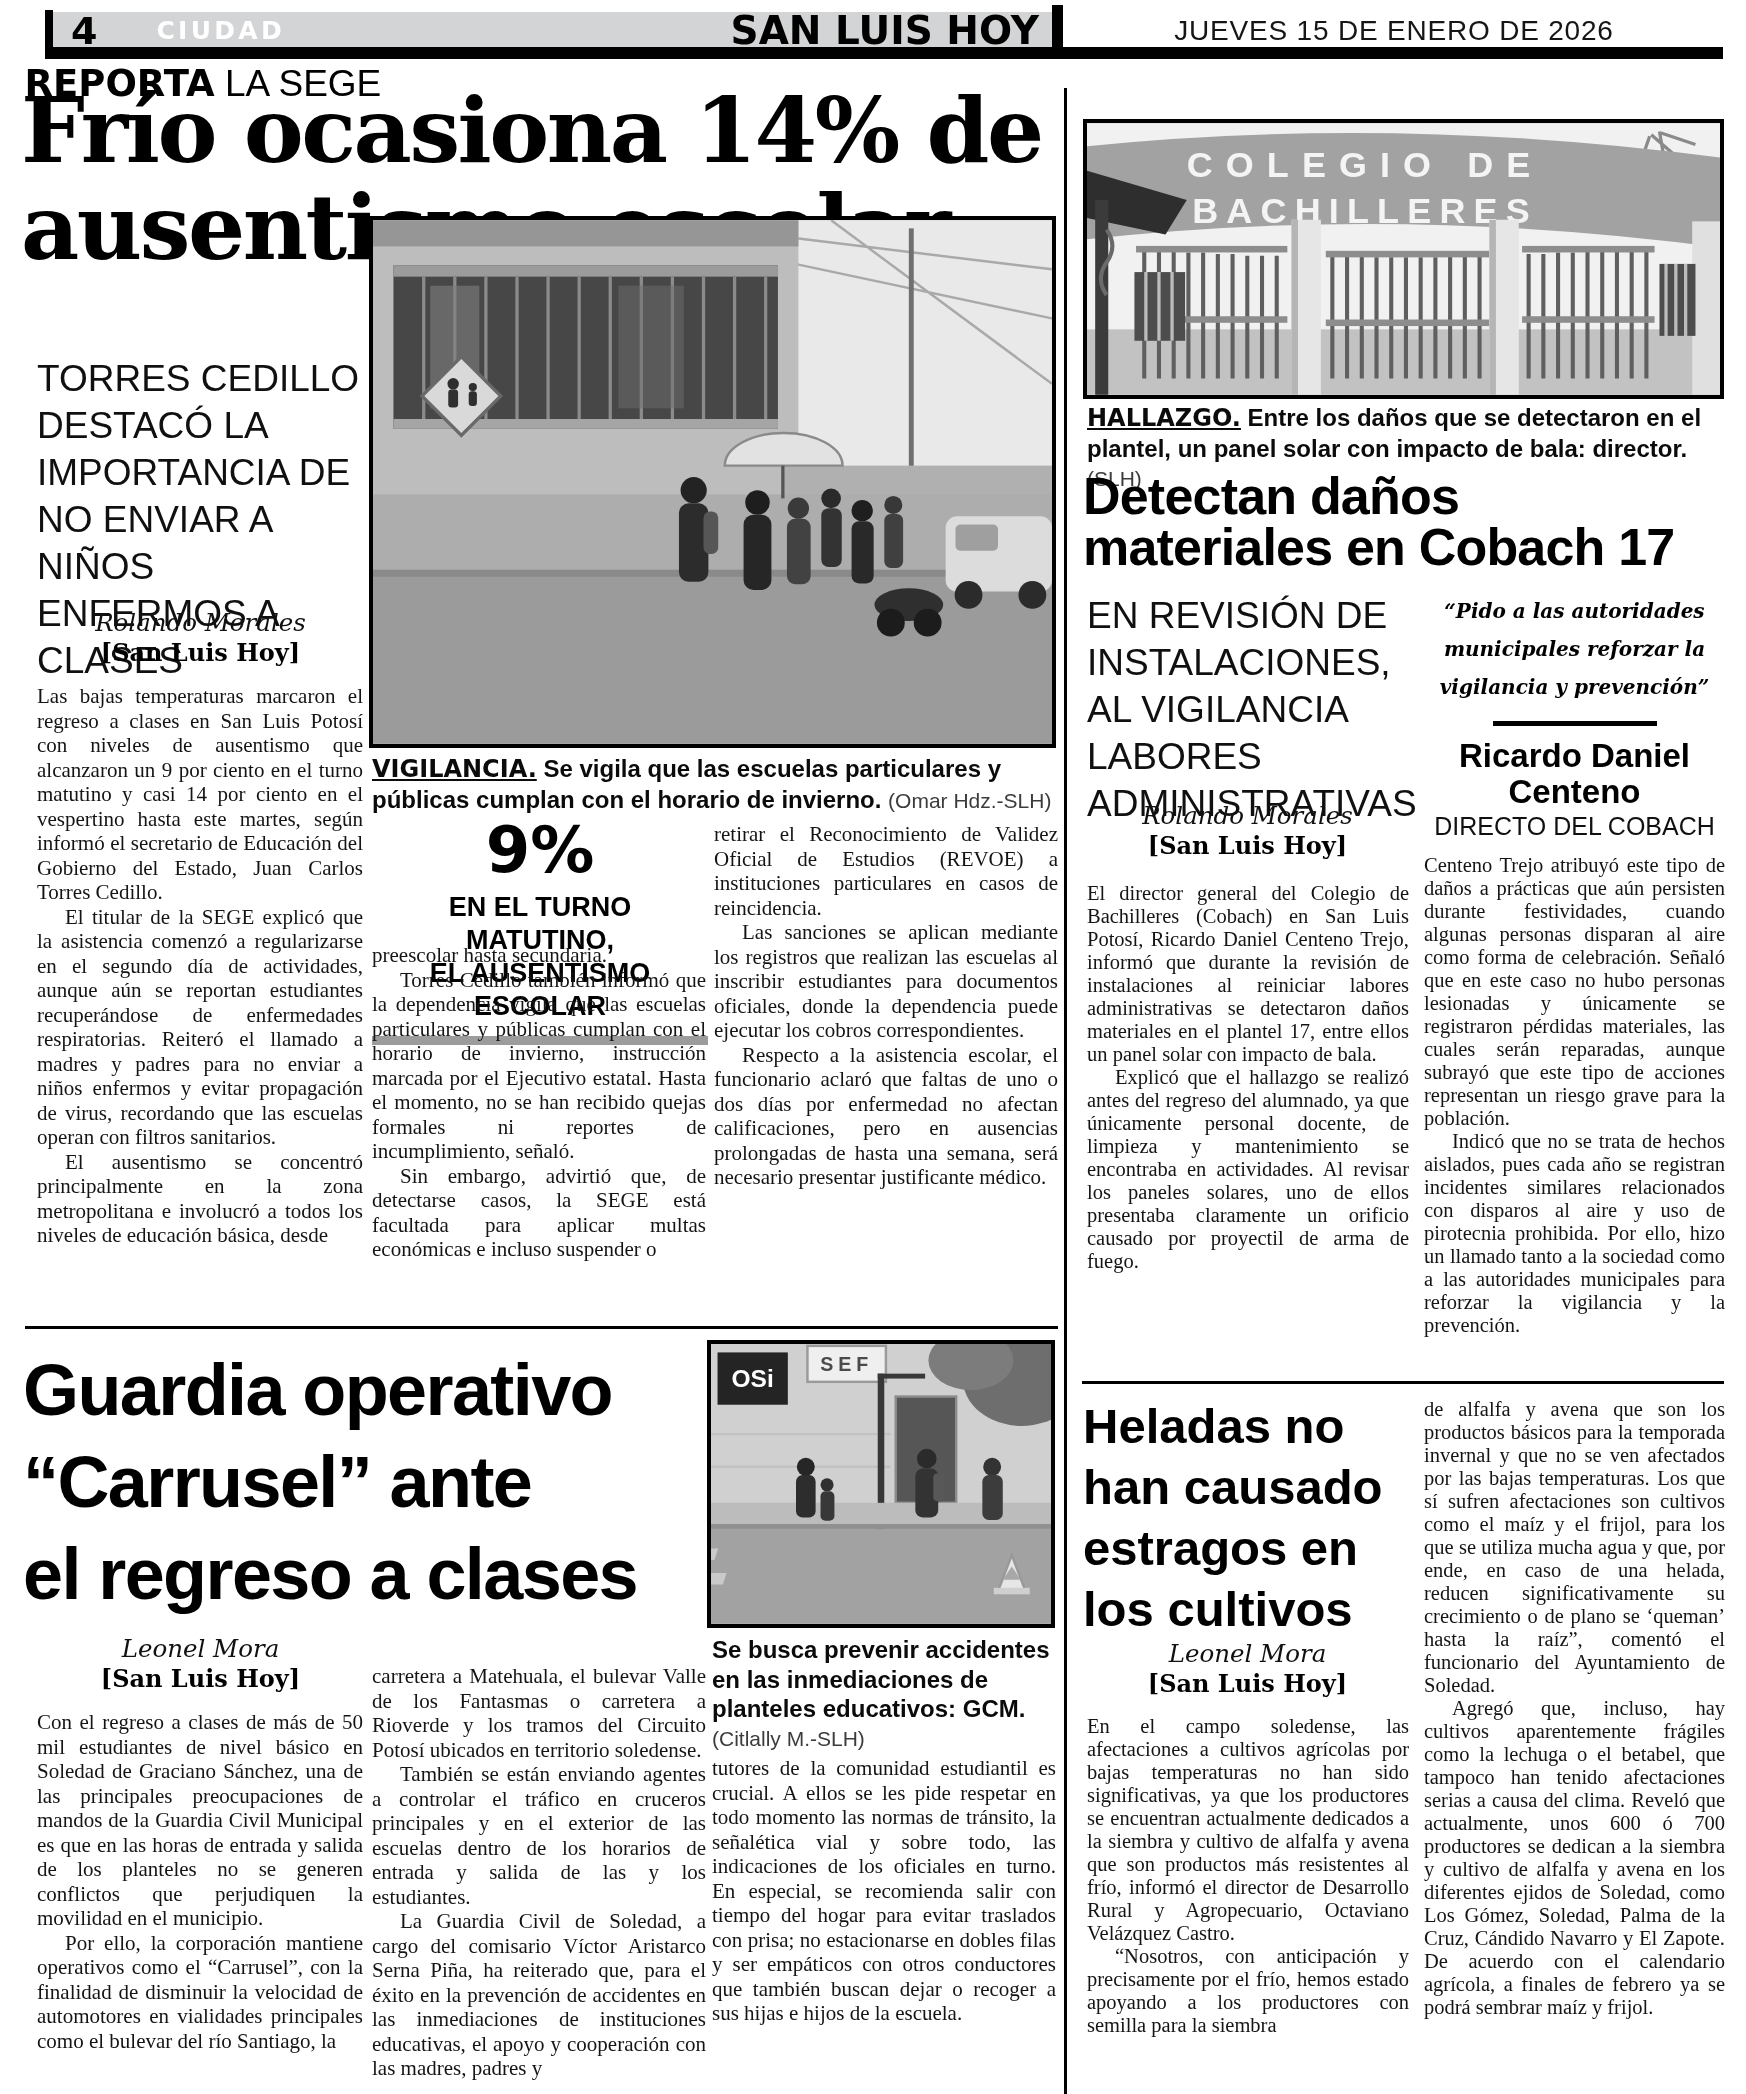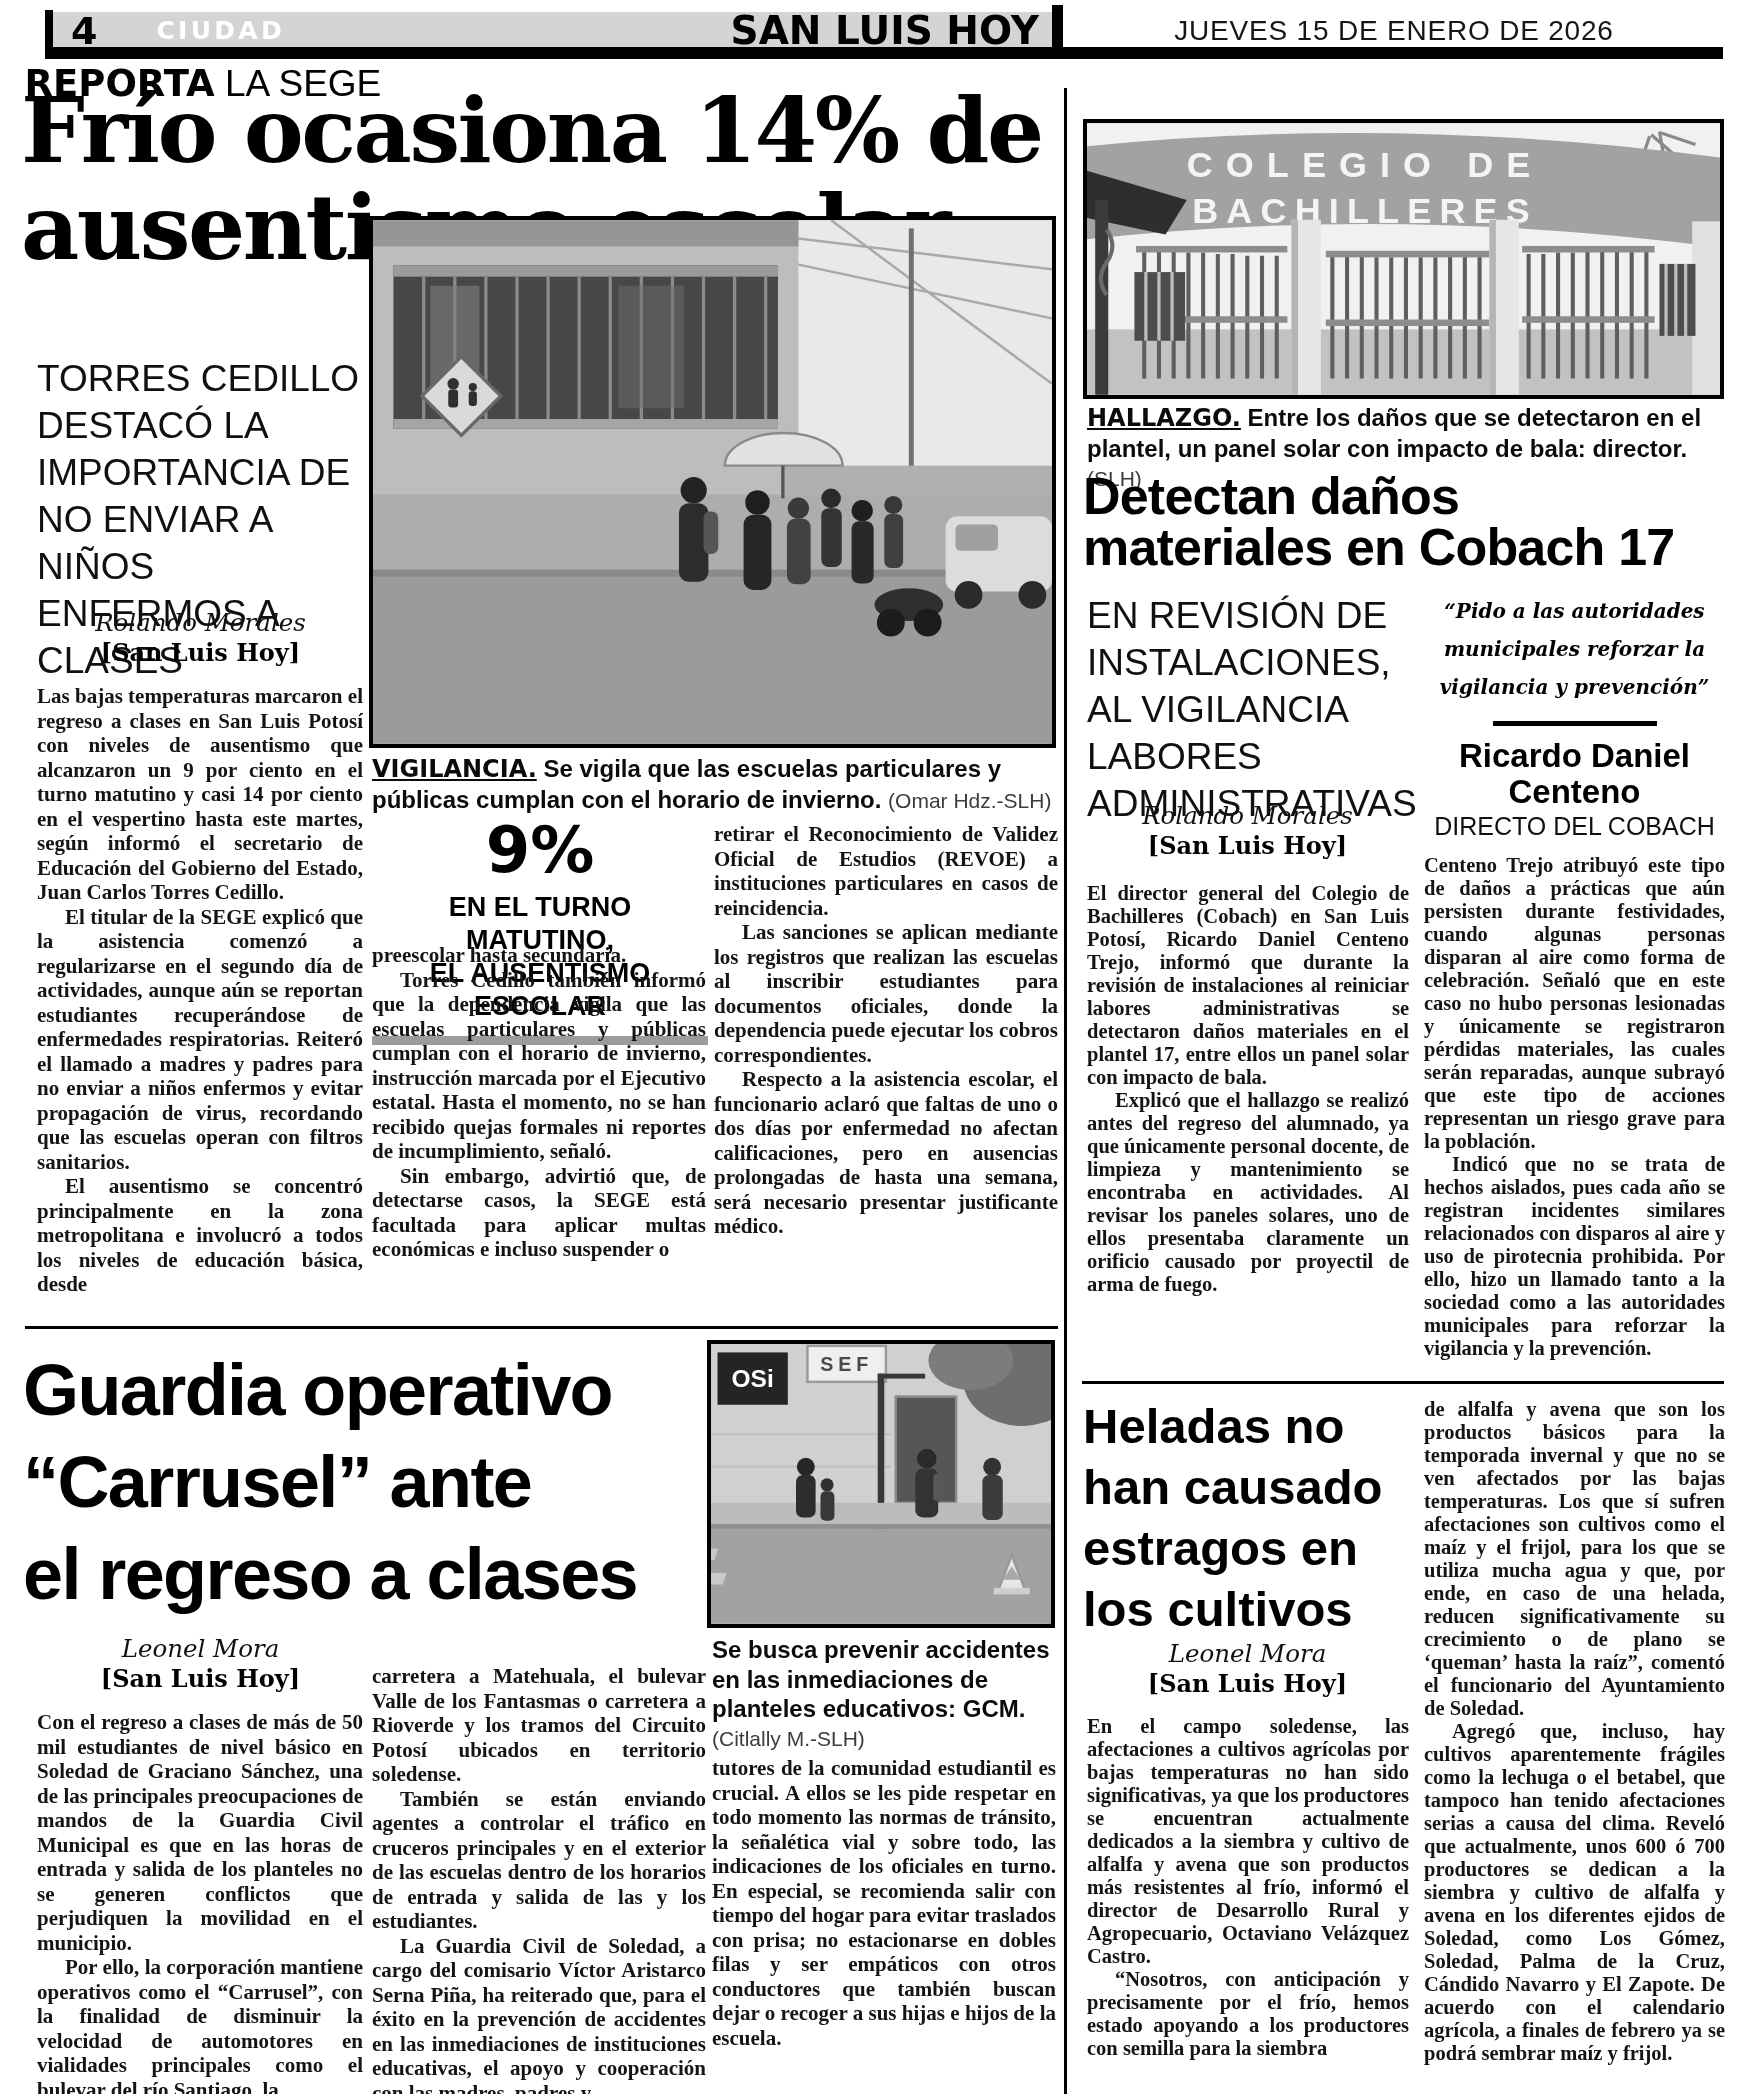--- a/index.html
+++ b/index.html
@@ -31,21 +31,21 @@
   .kicker{font-size:37px;color:#000;}
   .kicker .k-b{font-family:"DejaVu Sans","Liberation Sans",sans-serif;font-weight:bold;}
   .kicker .k-r{font-weight:normal;}
   .headline-serif{font-weight:bold;font-size:90px;line-height:97px;letter-spacing:-2.5px;color:#000000;}
   .headline-sans{font-weight:bold;color:#000;}
   .subhead{font-size:37px;line-height:47px;color:#101010;}
   .byline{text-align:center;}
   .byl-name{display:block;font-style:italic;font-size:24.5px;line-height:31px;color:#111;}
   .byl-org{display:block;font-weight:bold;font-size:24px;line-height:29.5px;color:#000;}
   .body{font-size:21px;line-height:24.5px;color:#141414;overflow:hidden;}
-  .body p{margin:0;text-align:justify;font-weight:bold;}
+  .body p{margin:0;text-align:justify;}
   .body p.ind{text-indent:28px;}
   .body-r{font-size:20.5px;line-height:23px;}
   .cap{font-weight:bold;font-size:24px;line-height:29.5px;color:#0b0b0b;}
   .cap .lead{font-family:"DejaVu Sans","Liberation Sans",sans-serif;text-decoration:underline;}
   .cap .credit{font-weight:normal;font-size:21px;color:#3c3c3c;}
   figure{margin:0;border:4.1px solid #000;background:#c8c8c8;overflow:hidden;}
   figure svg{display:block;}
 
   
   #frio-kicker{left:24.5px;top:62px;}

